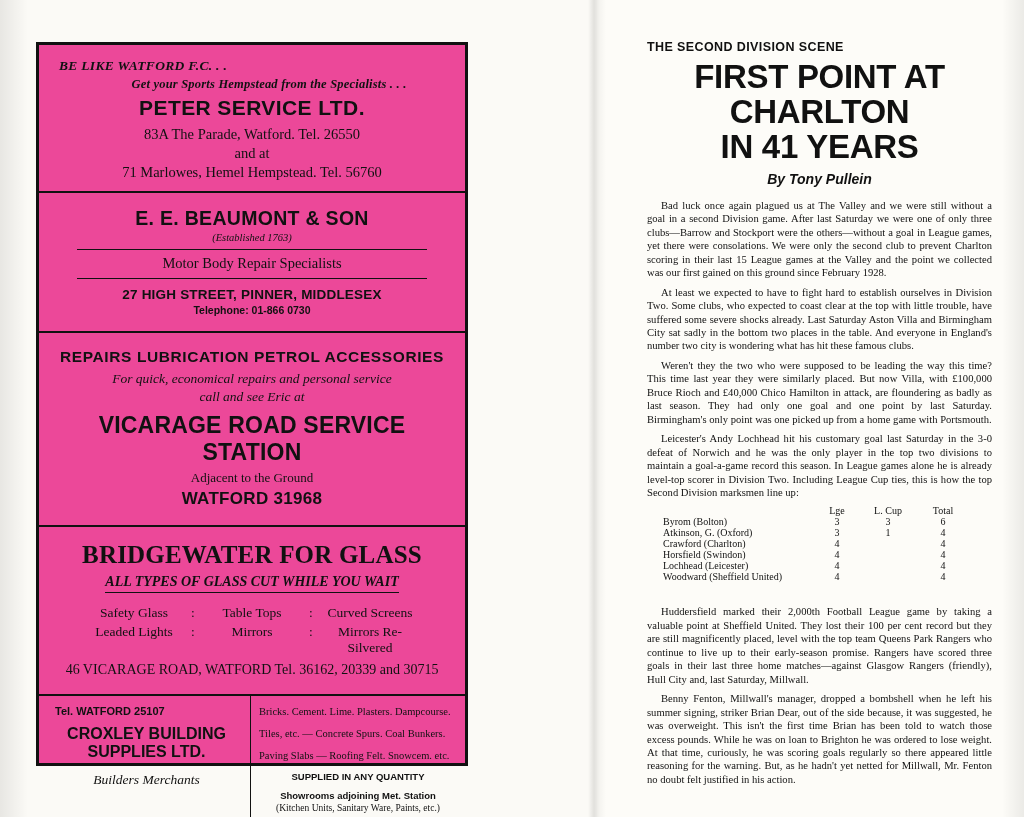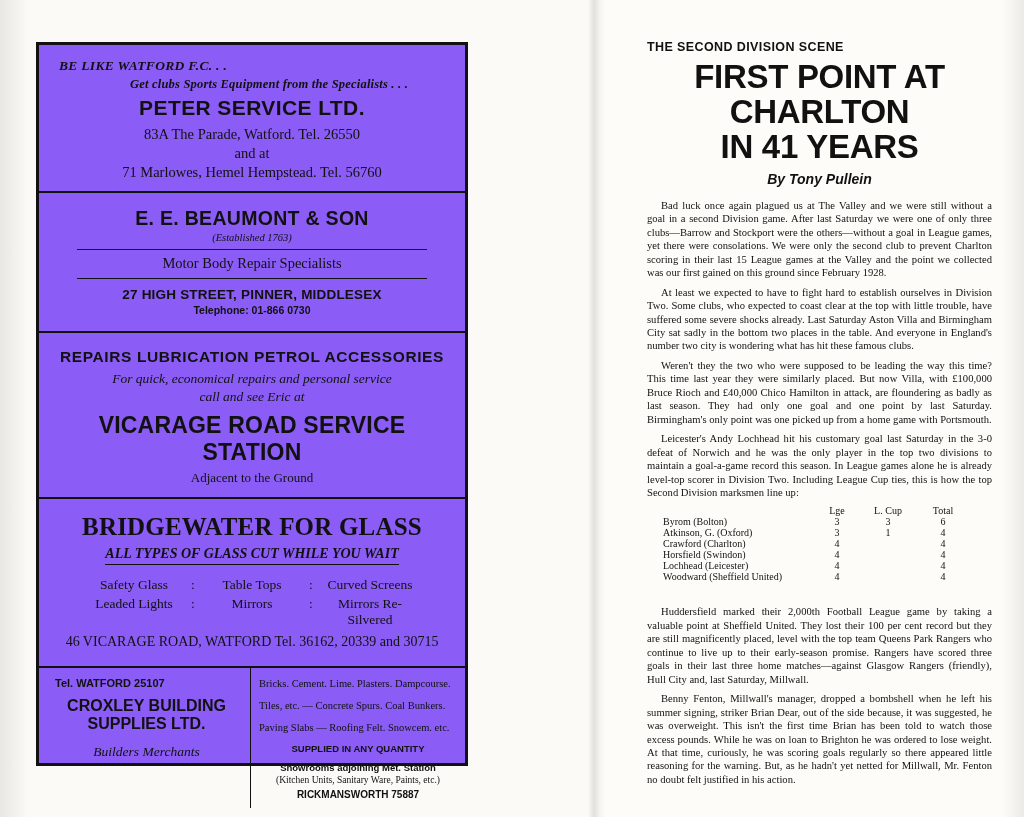--- a/index.html
+++ b/index.html
@@ -45,21 +45,21 @@
     background: linear-gradient(to left, rgba(0,0,0,0.07), rgba(0,0,0,0));
   }
 
   
   .ad-box {
     position: absolute;
     left: 36px; top: 42px;
     width: 432px; height: 724px;
     border: 3px solid #111;
     box-sizing: border-box;
-    background: #8b5cf6;
+    background: #ec4899;
     padding: 0;
   }
   .ad-sec {
     padding: 6px 12px 8px 12px;
     text-align: center;
   }
   .rule {
     border: 0;
     border-top: 2px solid #111;
     margin: 0;
@@ -242,21 +242,21 @@
   <div class="paper-left"></div>
   <div class="paper-right"></div>
   <div class="fold"></div>
   <div class="edge-shadow-left"></div>
   <div class="edge-shadow-right"></div>
 
   <div class="ad-box">
 
     <div class="ad-sec">
       <div class="a1-line1">BE LIKE WATFORD F.C. . .</div>
-      <div class="a1-line2">Get clubs Sports Equipment from the Specialists . . .</div>
+      <div class="a1-line2">Get your Sports Hempstead from the Specialists . . .</div>
       <div class="a1-name">PETER SERVICE LTD.</div>
       <div class="a1-addr">83A The Parade, Watford. Tel. 26550</div>
       <div class="a1-andat">and at</div>
       <div class="a1-addr">71 Marlowes, Hemel Hempstead. Tel. 56760</div>
     </div>
     <hr class="rule">
 
     <div class="ad-sec">
       <div class="a2-name">E. E. BEAUMONT &amp; SON</div>
       <div class="a2-est">(Established 1763)</div>
@@ -267,20 +267,21 @@
       <div class="a2-tel">Telephone: 01-866 0730</div>
     </div>
     <hr class="rule">
 
     <div class="ad-sec">
       <div class="a3-serv">REPAIRS    LUBRICATION    PETROL    ACCESSORIES</div>
       <div class="a3-desc">For quick, economical repairs and personal service</div>
       <div class="a3-desc">call and see Eric at</div>
       <div class="a3-name">VICARAGE ROAD SERVICE STATION</div>
       <div class="a3-adj">Adjacent to the Ground</div>
+      <div class="a3-tel">WATFORD  31968</div>
     </div>
     <hr class="rule">
 
     <div class="ad-sec">
       <div class="a4-name">BRIDGEWATER FOR GLASS</div>
       <div class="a4-sub">ALL TYPES OF GLASS CUT WHILE YOU WAIT</div>
       <div class="a4-grid">
         <div class="row">
           <div class="cell">Safety Glass</div>
           <div class="sep">:</div>

